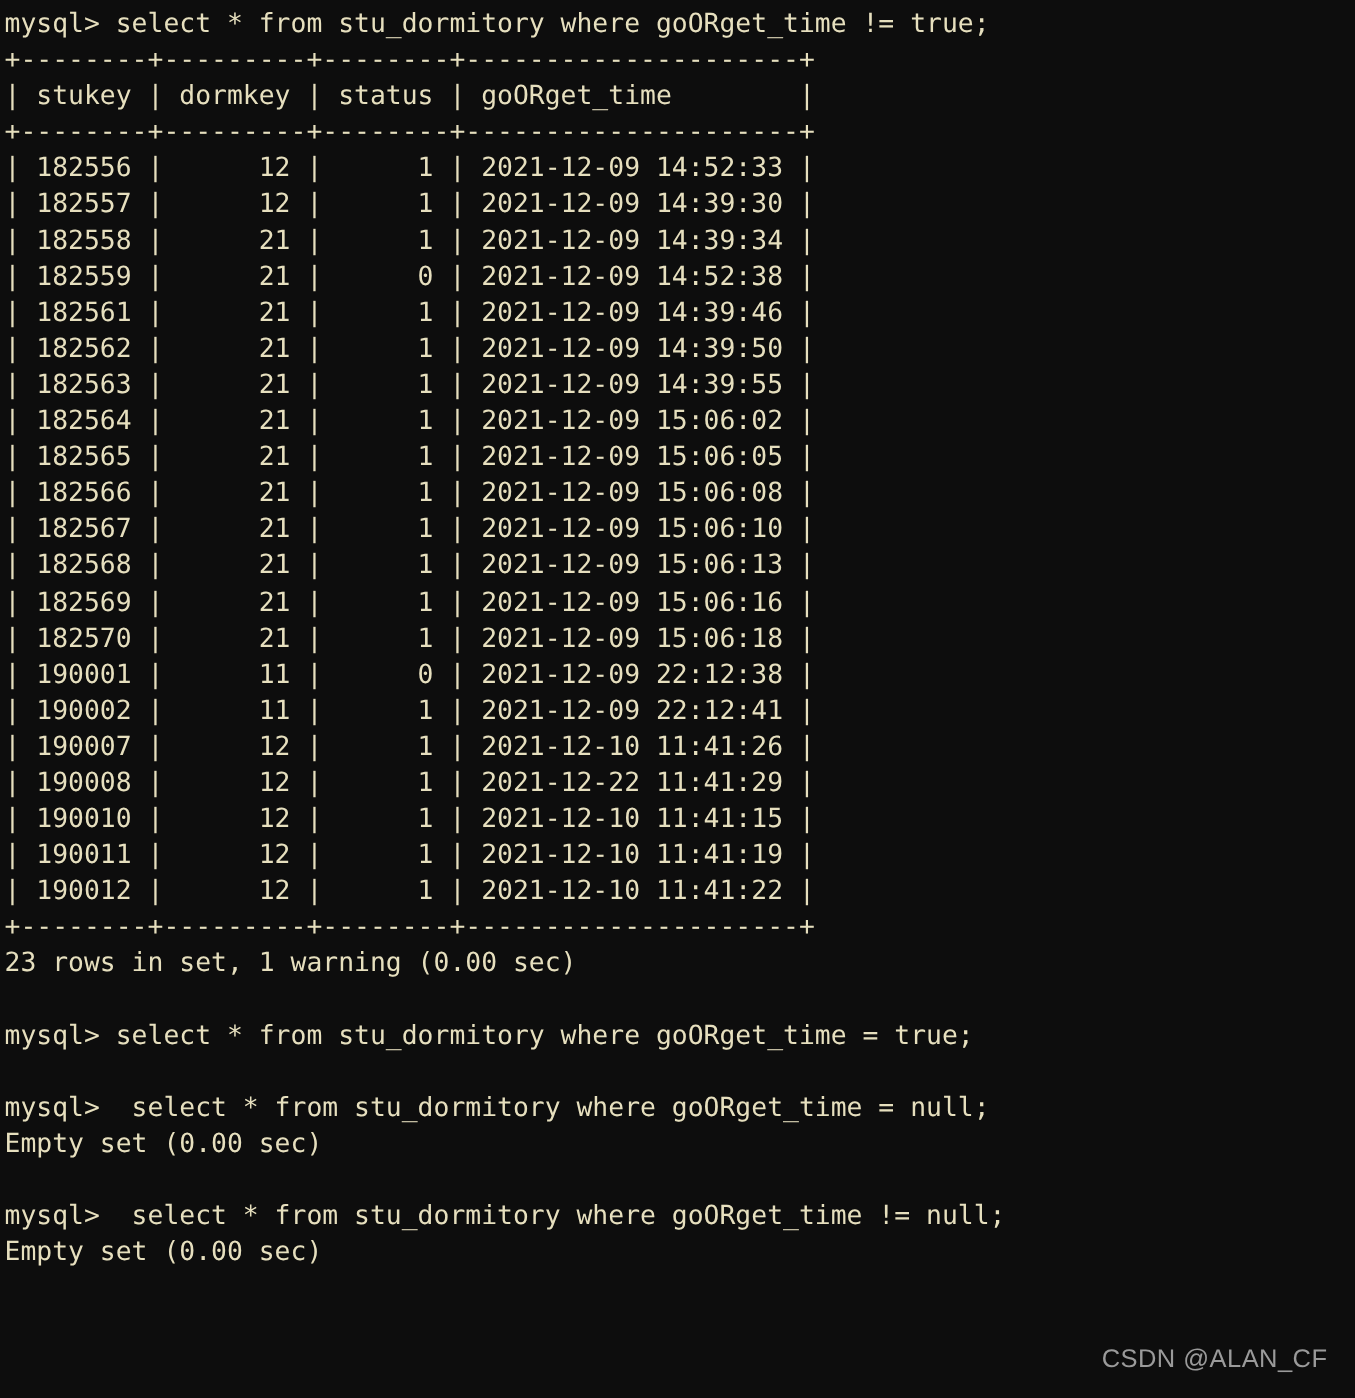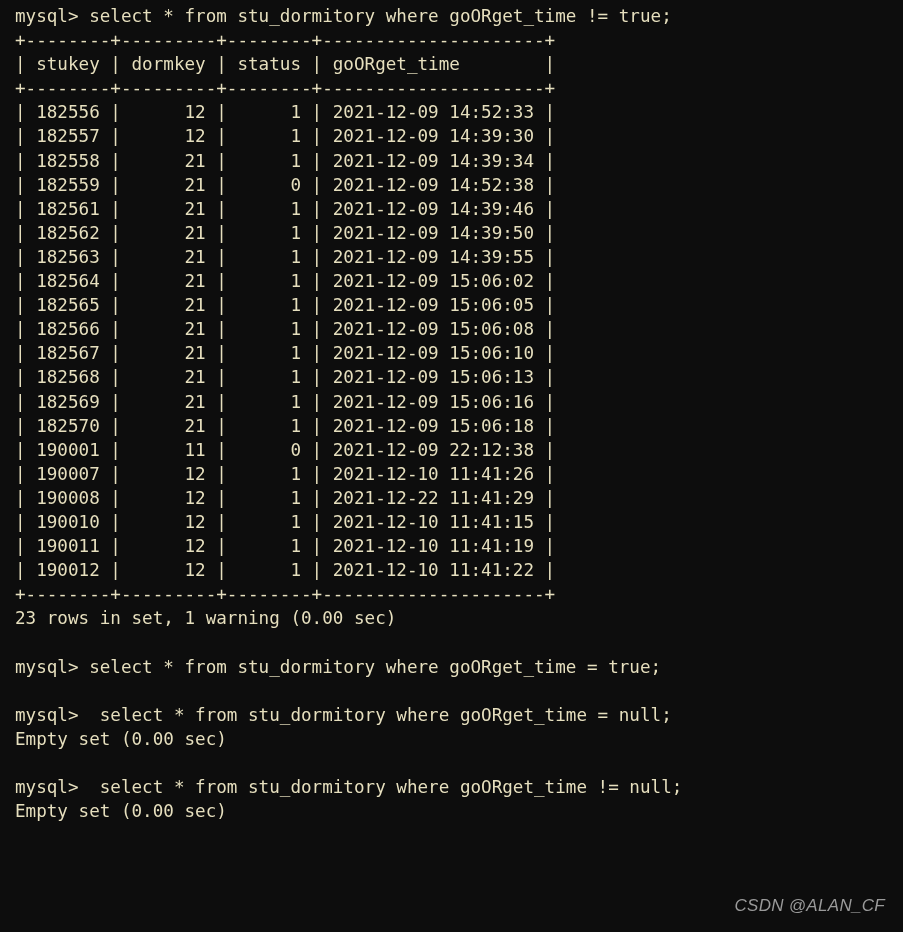--- a/index.html
+++ b/index.html
@@ -16,36 +16,35 @@
     box-sizing: border-box;
     padding: 4px 0 0 0;
   }
   .term-line {
     font-family: "DejaVu Sans Mono", "Liberation Mono", monospace;
     font-size: 17.6px;
     line-height: 24.1px;
     color: #e6dfbe;
     white-space: pre;
     letter-spacing: 0px;
-    padding-left: 15px;
+    padding-left: 3px;
     height: 24.1px;
   }
   .term-line.blank {
     color: transparent;
   }
   .watermark {
     position: absolute;
     right: 18px;
     bottom: 16px;
     font-family: "Liberation Sans", sans-serif;
     font-size: 17px;
     color: #9a9a9a;
     letter-spacing: 0.3px;
     white-space: pre;
-    font-style: italic;
   }
 </style>
 </head>
 <body>
 
 <div id="terminal">
   <div id="terminal-output">
       <div class="term-line">mysql&gt; select * from stu_dormitory where goORget_time != true;</div>
       <div class="term-line">+--------+---------+--------+---------------------+</div>
       <div class="term-line">| stukey | dormkey | status | goORget_time        |</div>
@@ -58,20 +57,21 @@
       <div class="term-line">| 182562 |      21 |      1 | 2021-12-09 14:39:50 |</div>
       <div class="term-line">| 182563 |      21 |      1 | 2021-12-09 14:39:55 |</div>
       <div class="term-line">| 182564 |      21 |      1 | 2021-12-09 15:06:02 |</div>
       <div class="term-line">| 182565 |      21 |      1 | 2021-12-09 15:06:05 |</div>
       <div class="term-line">| 182566 |      21 |      1 | 2021-12-09 15:06:08 |</div>
       <div class="term-line">| 182567 |      21 |      1 | 2021-12-09 15:06:10 |</div>
       <div class="term-line">| 182568 |      21 |      1 | 2021-12-09 15:06:13 |</div>
       <div class="term-line">| 182569 |      21 |      1 | 2021-12-09 15:06:16 |</div>
       <div class="term-line">| 182570 |      21 |      1 | 2021-12-09 15:06:18 |</div>
       <div class="term-line">| 190001 |      11 |      0 | 2021-12-09 22:12:38 |</div>
+      <div class="term-line">| 190002 |      11 |      1 | 2021-12-09 22:12:41 |</div>
       <div class="term-line">| 190007 |      12 |      1 | 2021-12-10 11:41:26 |</div>
       <div class="term-line">| 190008 |      12 |      1 | 2021-12-22 11:41:29 |</div>
       <div class="term-line">| 190010 |      12 |      1 | 2021-12-10 11:41:15 |</div>
       <div class="term-line">| 190011 |      12 |      1 | 2021-12-10 11:41:19 |</div>
       <div class="term-line">| 190012 |      12 |      1 | 2021-12-10 11:41:22 |</div>
       <div class="term-line">+--------+---------+--------+---------------------+</div>
       <div class="term-line">23 rows in set, 1 warning (0.00 sec)</div>
       <div class="term-line blank"></div>
       <div class="term-line">mysql&gt; select * from stu_dormitory where goORget_time = true;</div>
       <div class="term-line blank"></div>

